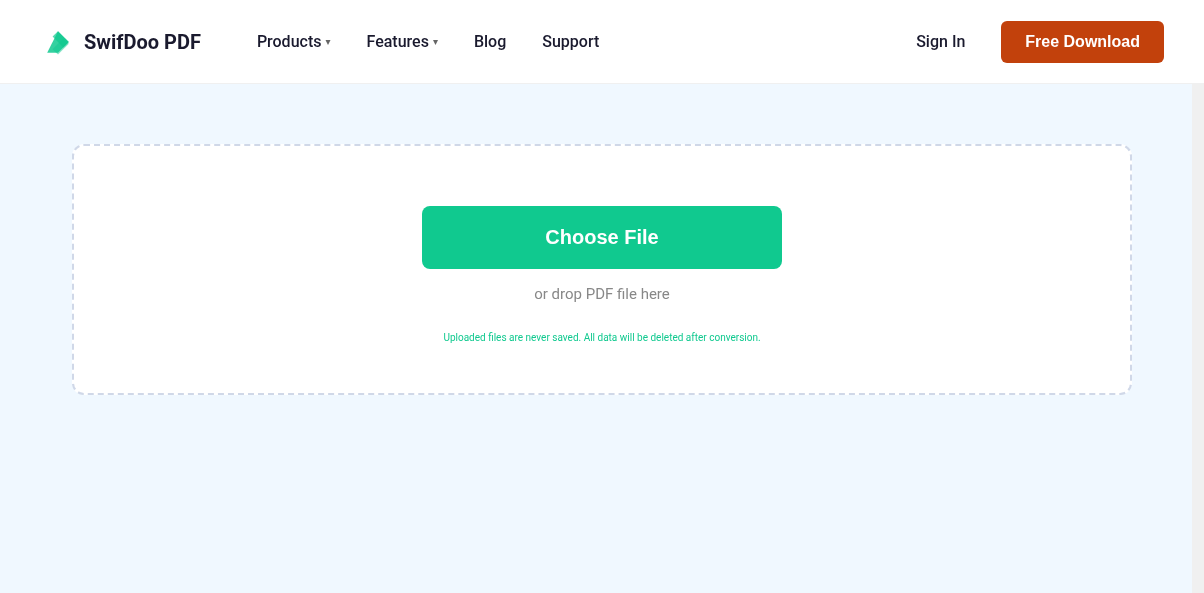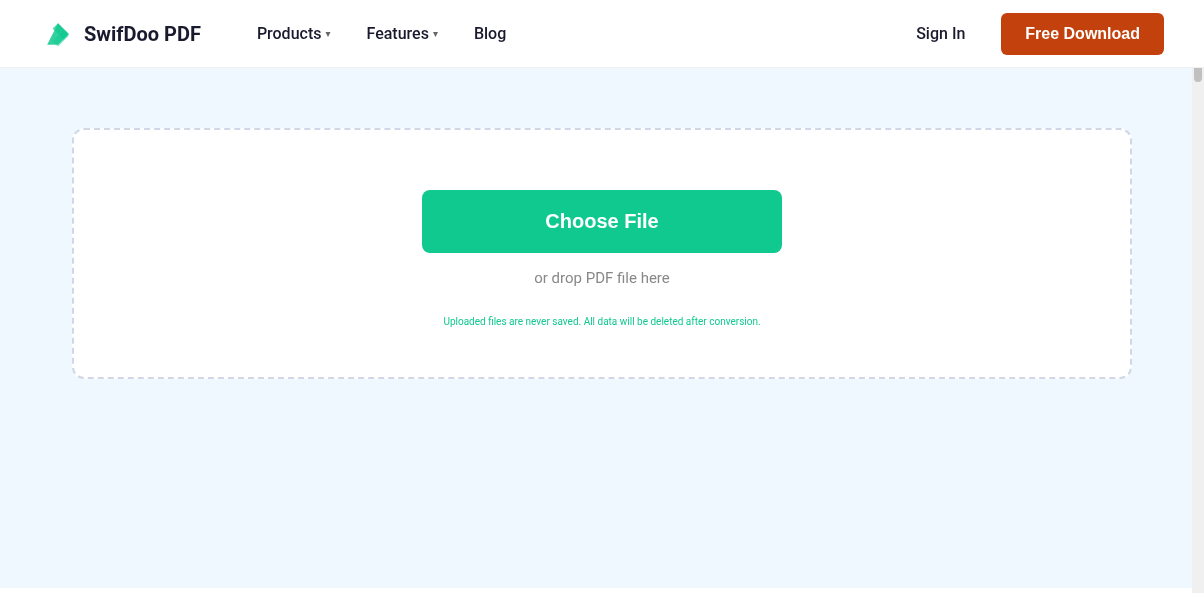--- a/index.html
+++ b/index.html
@@ -13,21 +13,21 @@
       background: #fff;
       width: 1204px;
       overflow-x: hidden;
     }
 
     
     header {
       display: flex;
       align-items: center;
       padding: 0 40px;
-      height: 68px;
+      height: 84px;
       border-bottom: 1px solid #f0f0f0;
       background: #fff;
       position: relative;
       z-index: 10;
     }
 
     .logo-area {
       display: flex;
       align-items: center;
       gap: 8px;
@@ -208,20 +208,23 @@
       <span>Products</span>
       <span class="chevron-icon">▾</span>
     </div>
     <div class="nav-item">
       <span>Features</span>
       <span class="chevron-icon">▾</span>
     </div>
     <div class="nav-item">
       <span>Blog</span>
     </div>
+    <div class="nav-item">
+      <span>Support</span>
+    </div>
   </nav>
 
   <div class="header-actions">
     <div class="sign-in-btn">Sign In</div>
     <button class="free-download-btn">Free Download</button>
   </div>
 </header>
 
 <main>
 

